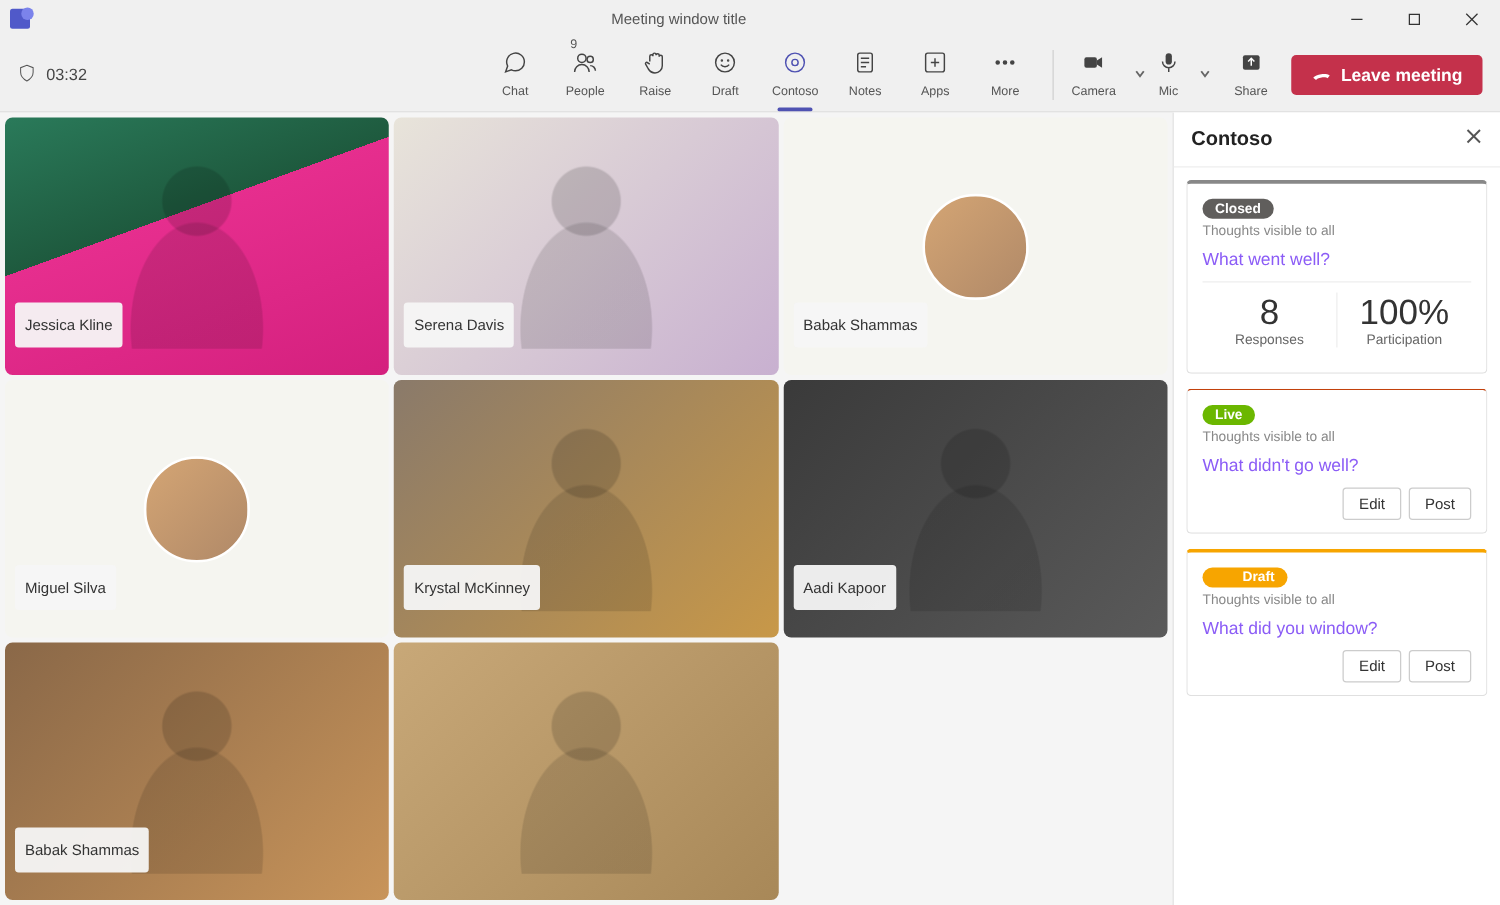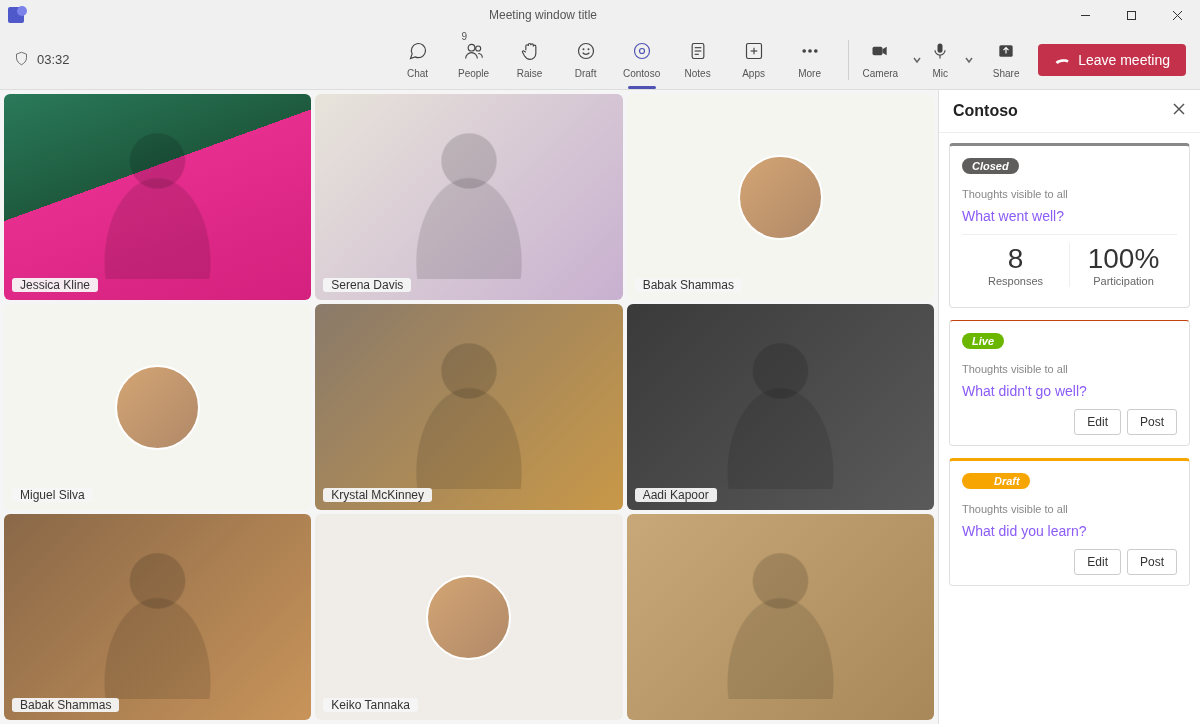--- a/index.html
+++ b/index.html
@@ -66,21 +66,21 @@
     content:""; position:absolute; bottom:-10px; left:10px; right:10px; height:3px; background:#4f52b2; border-radius:2px;
   }
   .people-count{ font-size:10px; position:relative; top:-10px; left:-2px; color:#555;}
   .vsep{ width:1px; height:40px; background:#d0d0d0; margin:0 6px;}
   .toolbtn.withdrop{ flex-direction:row; width:auto; gap:14px;}
   .toolbtn.withdrop .col{ display:flex; flex-direction:column; align-items:center; gap:3px;}
   .drop-chevron svg{ width:10px; height:10px; stroke:#666; stroke-width:1.5; fill:none;}
   .leave-btn{
     background:#c4314b; color:#fff; border:none; border-radius:4px;
     padding: 8px 16px; display:flex; align-items:center; gap:8px;
-    font-size:14px; font-weight:400;
+    font-size:14px; font-weight:700;
   }
   .leave-btn svg{ width:16px; height:16px; stroke:#fff; stroke-width:2; fill:none;}
   .main{
     flex:1; display:flex; background:#f5f5f5;
   }
   .video-grid{
     flex:1; display:grid;
     grid-template-columns: repeat(3, 1fr);
     grid-template-rows: repeat(3, 1fr);
     gap: 4px;
@@ -100,23 +100,23 @@
   .tile.p1{background: linear-gradient(160deg,#2a7a5a 0%, #1e5a3e 40%, #e62e8e 40%, #d4207e 100%);}
   .tile.p2{background: linear-gradient(135deg,#e8e4da,#c8b0d0);}
   .tile.p3.avatar-only{background:#f5f5f0;}
   .tile.p4.avatar-only{background:#f5f5f0;}
   .tile.p5{background: linear-gradient(135deg,#8a7a6a,#c89848);}
   .tile.p6{background: linear-gradient(135deg,#3a3a3a,#5a5a5a);}
   .tile.p7{background: linear-gradient(135deg,#8a6848,#c8945a);}
   .tile.p8.avatar-only{background:#f0ede8;}
   .tile.p9{background: linear-gradient(135deg,#c8a878,#a88858);}
   .name-tag{
-    position:absolute; left:8px; bottom:8px;
+    position:absolute; left:8px; bottom:22px;
     background: rgba(245,245,245,0.95); color:#333;
-    font-size:12px; padding:0 8px; border-radius:3px;text-align:right;
+    font-size:12px; padding:11px 8px; border-radius:3px;text-align:right;
   }
   .sidepanel{
     width: 262px; background:#fff; border-left:1px solid #e0e0e0;
     display:flex; flex-direction:column;
   }
   .panel-head{
     display:flex; align-items:center; justify-content:space-between;
     padding: 12px 14px; border-bottom:1px solid #eee;
   }
   .panel-head h2{ font-size:16px; font-weight:600; color:#222;}
@@ -124,21 +124,21 @@
   .panel-body{ flex:1; overflow-y:auto; padding:10px 10px; display:flex; flex-direction:column; gap:12px;}
   .card{
     border:1px solid #e0e0e0; border-radius:4px; padding:10px 12px;
     position:relative;
   }
   .card.closed{ border-top:3px solid #888;}
   .card.live{ border-top:1px solid #c2410c;}
   .card.draft{ border-top:3px solid #f7a500;}
   .badge{
     display:inline-block; font-size:11px; font-weight:600; color:#fff;
-    padding:2px 10px; border-radius:10px; margin-bottom:14px;font-style:italic;
+    padding:2px 10px; border-radius:10px; margin-bottom:4px;
   }
   .badge.closed{ background:#605e5c;}
   .badge.live{ background:#6bb700;}
   .badge.draft{ background:#f7a500;padding-left:32px;}
   .visibility{ font-size:11px; color:#888; margin-bottom:8px;}
   .question{ font-size:14px; color:#8b5cf6; margin-bottom:10px;}
   .stats{ display:flex; border-top:1px solid #eee; padding-top:8px; margin-bottom:10px;}
   .stat{ flex:1; text-align:center;}
   .stat .num{ font-size:28px; color:#333; font-weight:400;}
   .stat .lbl{ font-size:11px; color:#666;}
@@ -321,24 +321,20 @@
       <div class="person-shape"></div>
       <div class="name-tag">Krystal McKinney</div>
     </div>
     <div class="tile p6">
       <div class="person-shape"></div>
       <div class="name-tag">Aadi Kapoor</div>
     </div>
     <div class="tile p7">
       <div class="person-shape"></div>
       <div class="name-tag">Babak Shammas</div>
-    </div>
-    <div class="tile p8 avatar-only">
-      <div class="avatar-circle"></div>
-      <div class="name-tag">Keiko Tannaka</div>
     </div>
     <div class="tile p9">
       <div class="person-shape"></div>
     </div>
   </div>
 
   <div class="sidepanel">
     <div class="panel-head">
       <h2>Contoso</h2>
       <span class="close-x">
@@ -372,21 +368,21 @@
         <div class="question">What didn't go well?</div>
         <div class="card-actions">
           <button class="btn">Edit</button>
           <button class="btn">Post</button>
         </div>
       </div>
 
       <div class="card draft">
         <span class="badge draft">Draft</span>
         <div class="visibility">Thoughts visible to all</div>
-        <div class="question">What did you learn?</div>
+        <div class="question">What did you window?</div>
         <div class="card-actions">
           <button class="btn">Edit</button>
           <button class="btn">Post</button>
         </div>
       </div>
     </div>
   </div>
 </div>
 
 </body></html>

